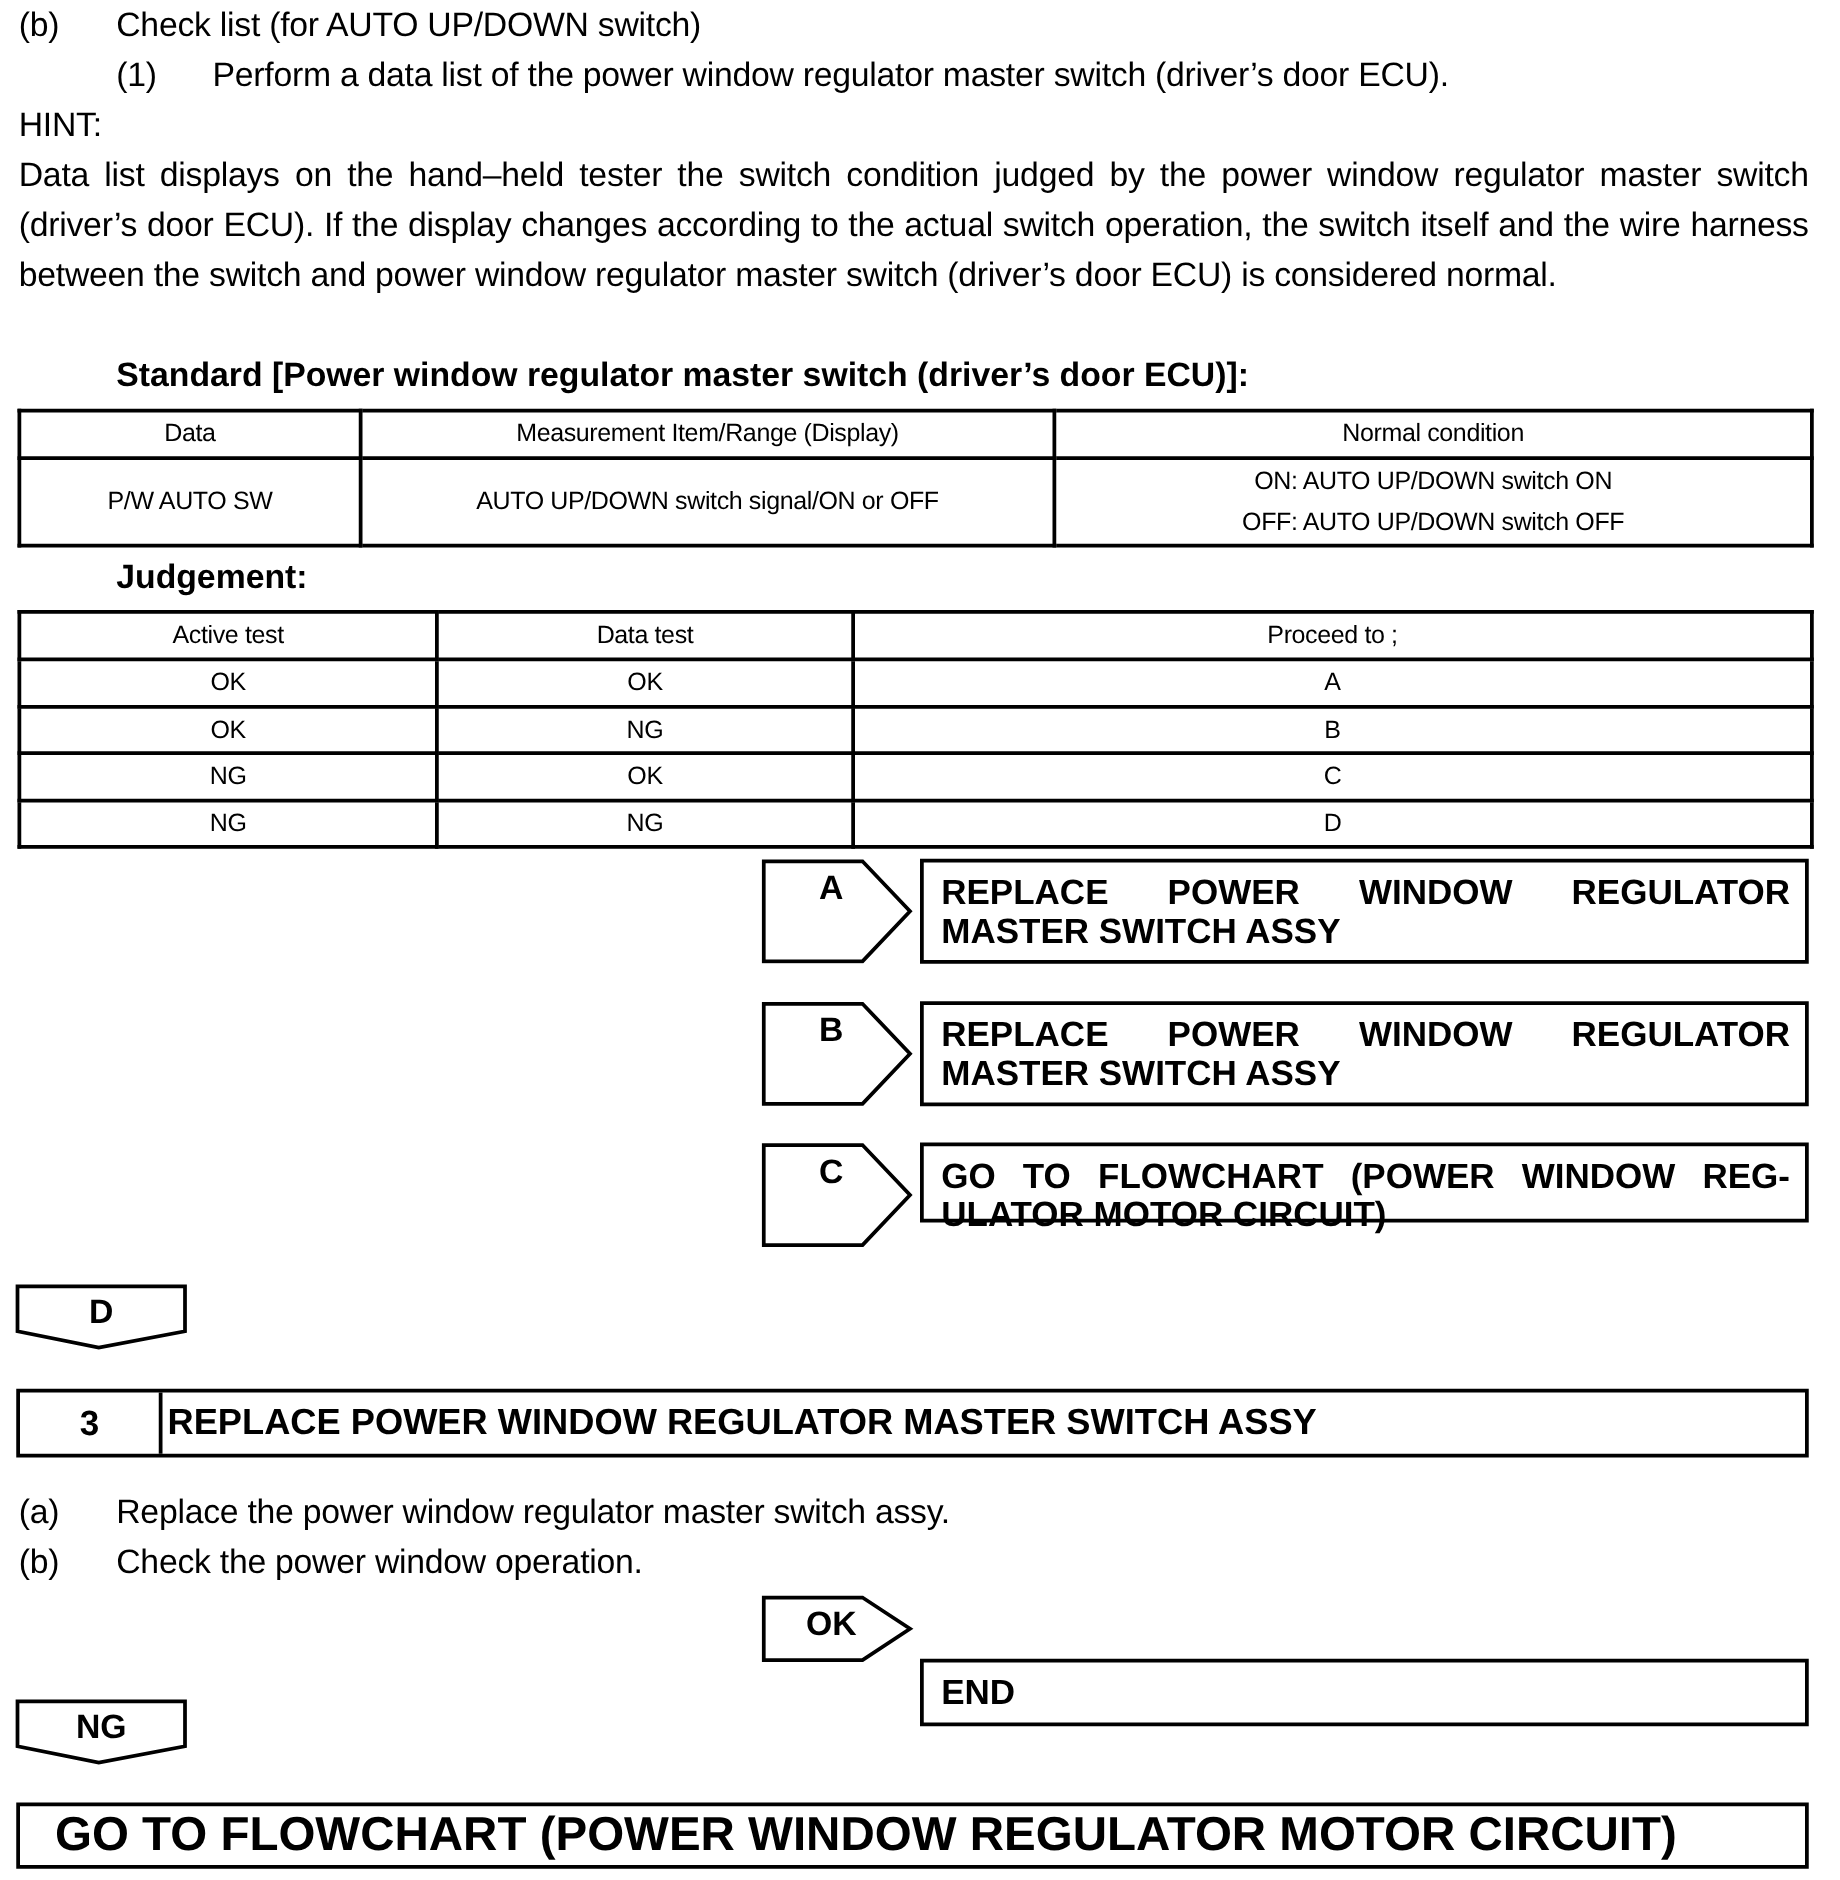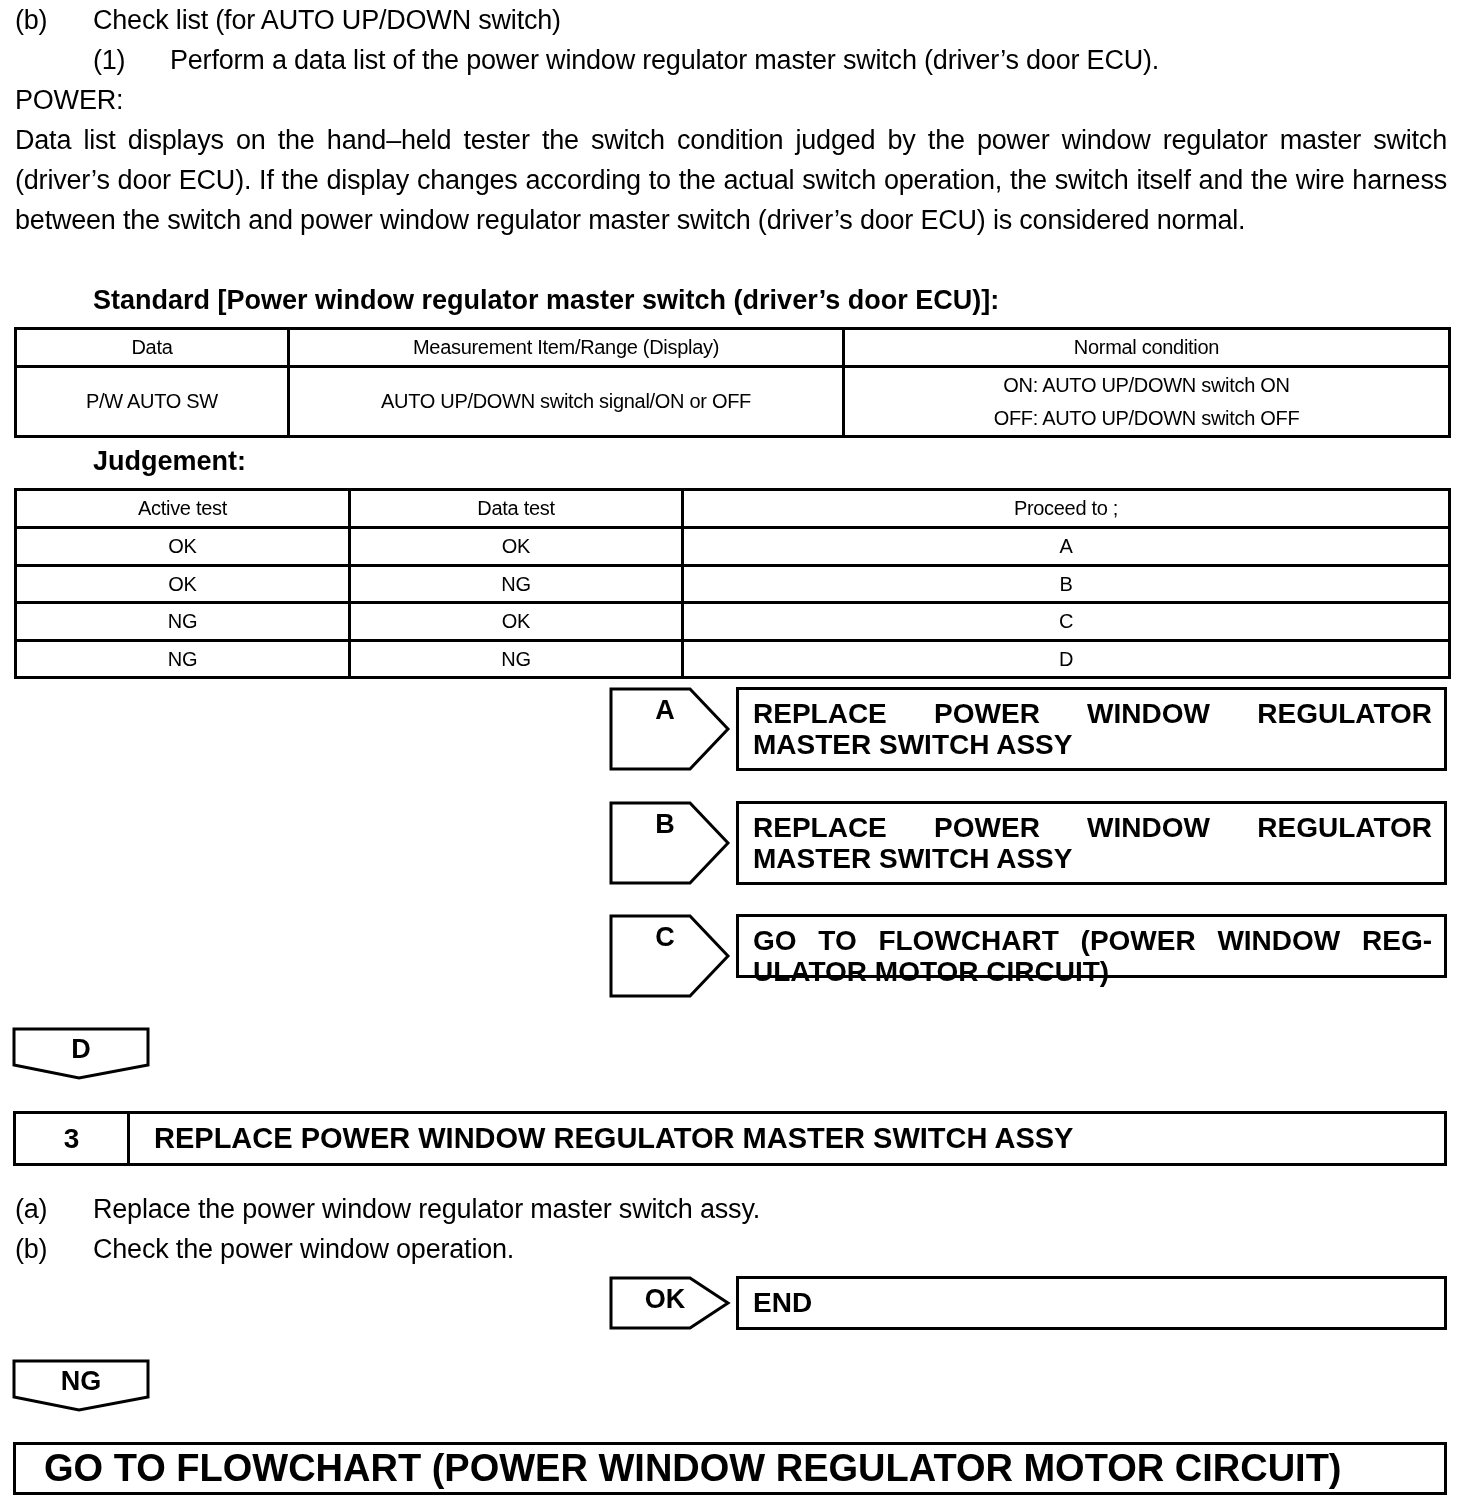--- a/index.html
+++ b/index.html
@@ -20,31 +20,31 @@
   .tag-right svg, .tag-down svg { position: absolute; left: 0; top: 0; }
   .tag-label { position: absolute; font-weight: bold; font-size: 27px; text-align: center; }
   .action-box {
     position: absolute; border: 3px solid #000; box-sizing: border-box;
     font-weight: bold; font-size: 28px; line-height: 31px; padding: 8px 12px 0 14px;
   }
   .justify-line { display: block; text-align: justify; text-align-last: justify; }
   .tag-down { position: absolute; }
   .step-box { position: absolute; border: 3px solid #000; box-sizing: border-box; display: flex; }
   .step-num { width: 111px; border-right: 3px solid #000; font-weight: bold; font-size: 28px; display: flex; align-items: center; justify-content: center; }
-  .step-title { font-weight: bold; font-size: 29px; display: flex; align-items: center; padding-left: 24px; white-space: nowrap; }
+  .step-title { font-weight: bold; font-size: 29px; display: flex; align-items: center; padding-left: 4px; white-space: nowrap; }
   .final-box { position: absolute; border: 3px solid #000; box-sizing: border-box; font-weight: bold; font-size: 38px; display: flex; align-items: center; padding-left: 28px; white-space: nowrap; }
 </style>
 </head>
 <body>
 
 <div class="abs txt" style="left:15px; top:0px;">(b)</div>
 <div class="abs txt" style="left:93px; top:0px;">Check list (for AUTO UP/DOWN switch)</div>
 <div class="abs txt" style="left:93px; top:40px;">(1)</div>
 <div class="abs txt" style="left:170px; top:40px;">Perform a data list of the power window regulator master switch (driver’s door ECU).</div>
-<div class="abs txt" style="left:15px; top:80px;">POWER:</div>
+<div class="abs txt" style="left:15px; top:80px;">HINT:</div>
 <div class="abs para" style="left:15px; top:120px; width:1432px;">Data list displays on the hand–held tester the switch condition judged by the power window regulator master switch (driver’s door ECU). If the display changes according to the actual switch operation, the switch itself and the wire harness between the switch and power window regulator master switch (driver’s door ECU) is considered normal.</div>
 
 <div class="abs bold-h" style="left:93px; top:280px;">Standard [Power window regulator master switch (driver’s door ECU)]:</div>
 
 <table class="grid" style="left:14px; top:327px; width:1434px;">
   <colgroup>
       <col style="width:273px">
       <col style="width:555px">
       <col style="width:606px">
     </colgroup>
@@ -151,21 +151,21 @@
 <div class="abs txt" style="left:93px; top:1189px;">Replace the power window regulator master switch assy.</div>
 <div class="abs txt" style="left:15px; top:1229px;">(b)</div>
 <div class="abs txt" style="left:93px; top:1229px;">Check the power window operation.</div>
 
 <div class="tag-right" style="left:609px; top:1276px; width:124px; height:54px;">
   <svg width="124" height="54">
     <polygon points="2,2 81,2 119,27 81,52 2,52" fill="#fff" stroke="#000" stroke-width="3"></polygon>
   </svg>
   <div class="tag-label" style="left:0; top:8px; width:112px;">OK</div>
 </div>
-<div class="action-box" style="left:736px; top:1276px; width:711px; height:54px;">
+<div class="action-box" style="left:736px; top:1327px; width:711px; height:54px;">
   <span style="display:block;">END</span>
 </div>
 
 <div class="tag-down" style="left:12px; top:1359px; width:140px; height:54px;">
   <svg width="140" height="54">
     <polygon points="2,2 136,2 136,38 67,51 2,38" fill="#fff" stroke="#000" stroke-width="3"></polygon>
   </svg>
   <div class="tag-label" style="left:0; top:7px; width:138px;">NG</div>
 </div>
 

